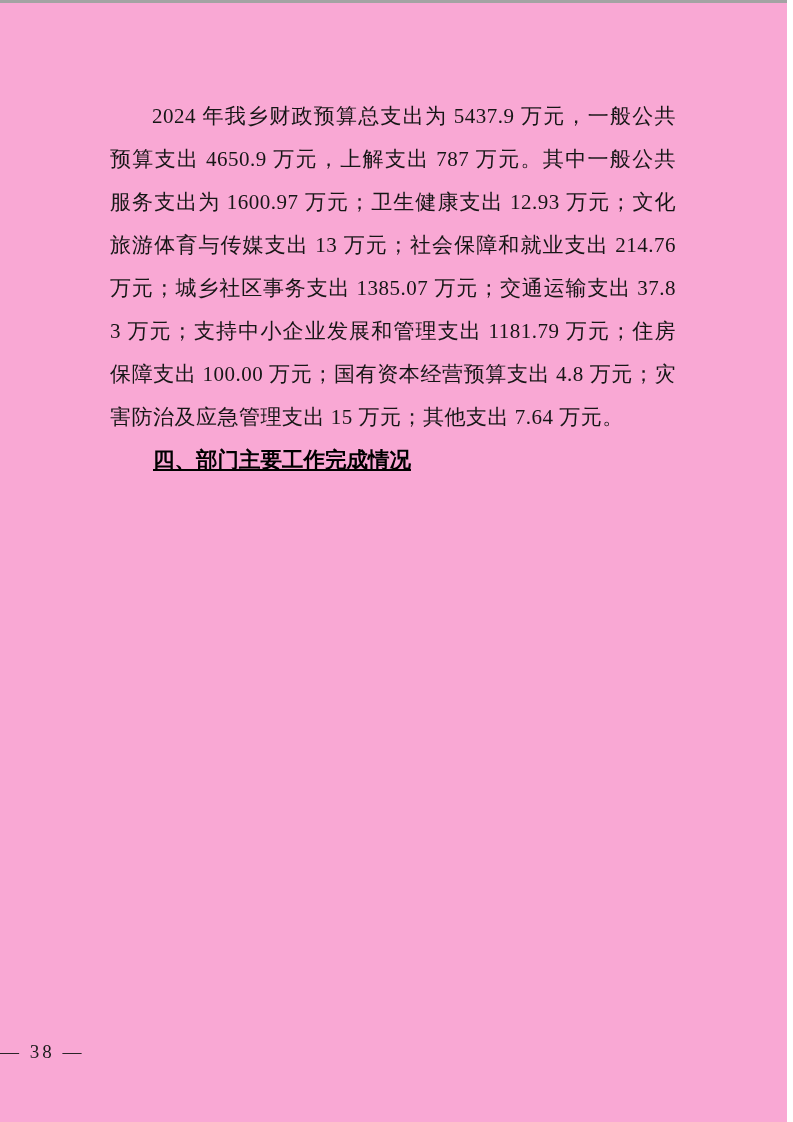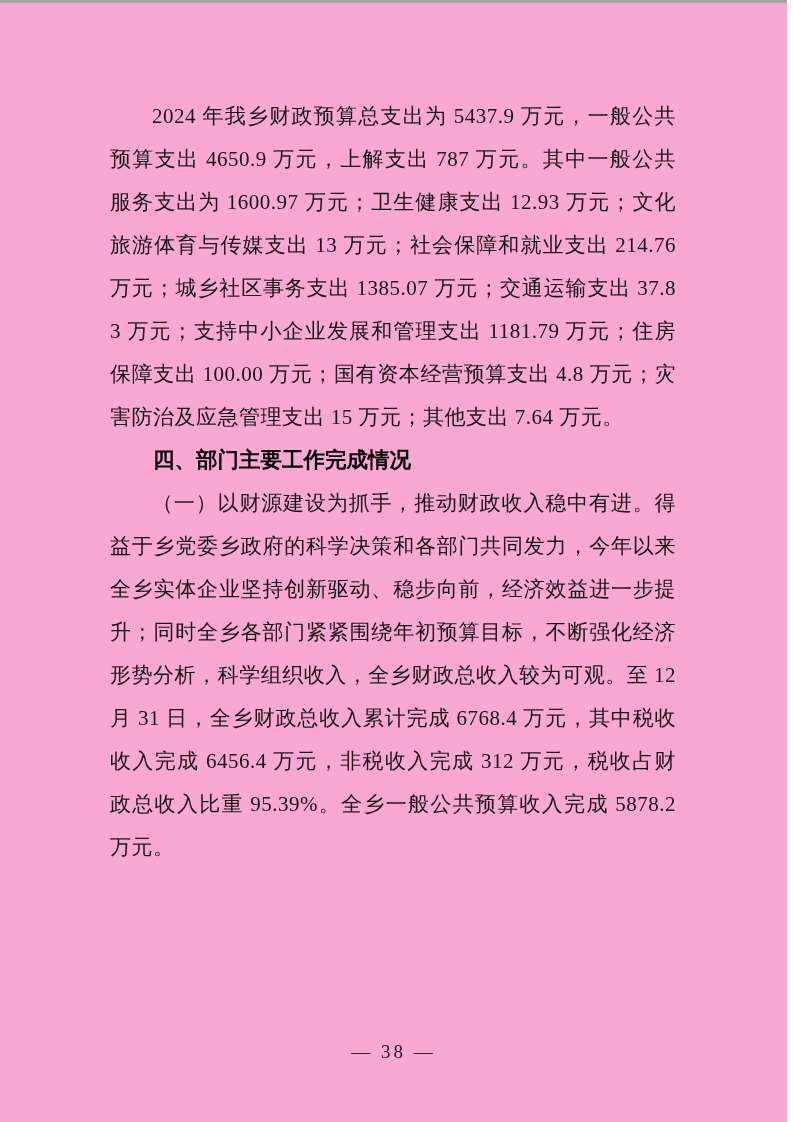--- a/index.html
+++ b/index.html
@@ -33,36 +33,36 @@
     word-break: break-all;
   }
   .heading {
     margin: 0;
     font-family: "Liberation Sans", "DejaVu Sans", sans-serif;
     font-size: 21.5px;
     line-height: 43px;
     text-indent: 2em;
     font-weight: bold;
     color: #000000;
+    text-decoration: underline;
   }
   .footer {
     position: absolute;
     left: 0;
     right: 0;
     top: 1038px;
-    text-align: center;
+    text-align: left;
     font-family: "Liberation Serif", "DejaVu Serif", serif;
     font-size: 19px;
     letter-spacing: 3px;
     color: #1c1c1c;
   }
 </style>
 </head>
 <body>
 
 <div class="page">
   <div class="content">
     <p class="para">2024 年我乡财政预算总支出为 5437.9 万元，一般公共预算支出 4650.9 万元，上解支出 787 万元。其中一般公共服务支出为 1600.97 万元；卫生健康支出 12.93 万元；文化旅游体育与传媒支出 13 万元；社会保障和就业支出 214.76 万元；城乡社区事务支出 1385.07 万元；交通运输支出 37.83 万元；支持中小企业发展和管理支出 1181.79 万元；住房保障支出 100.00 万元；国有资本经营预算支出 4.8 万元；灾害防治及应急管理支出 15 万元；其他支出 7.64 万元。</p>
     <p class="heading">四、部门主要工作完成情况</p>
-    <p class="para">（一）以财源建设为抓手，推动财政收入稳中有进。得益于乡党委乡政府的科学决策和各部门共同发力，今年以来全乡实体企业坚持创新驱动、稳步向前，经济效益进一步提升；同时全乡各部门紧紧围绕年初预算目标，不断强化经济形势分析，科学组织收入，全乡财政总收入较为可观。至 12 月 31 日，全乡财政总收入累计完成 6768.4 万元，其中税收收入完成 6456.4 万元，非税收入完成 312 万元，税收占财政总收入比重 95.39%。全乡一般公共预算收入完成 5878.2 万元。</p>
   </div>
   <div class="footer">— 38 —</div>
 </div>
 
 </body></html>

